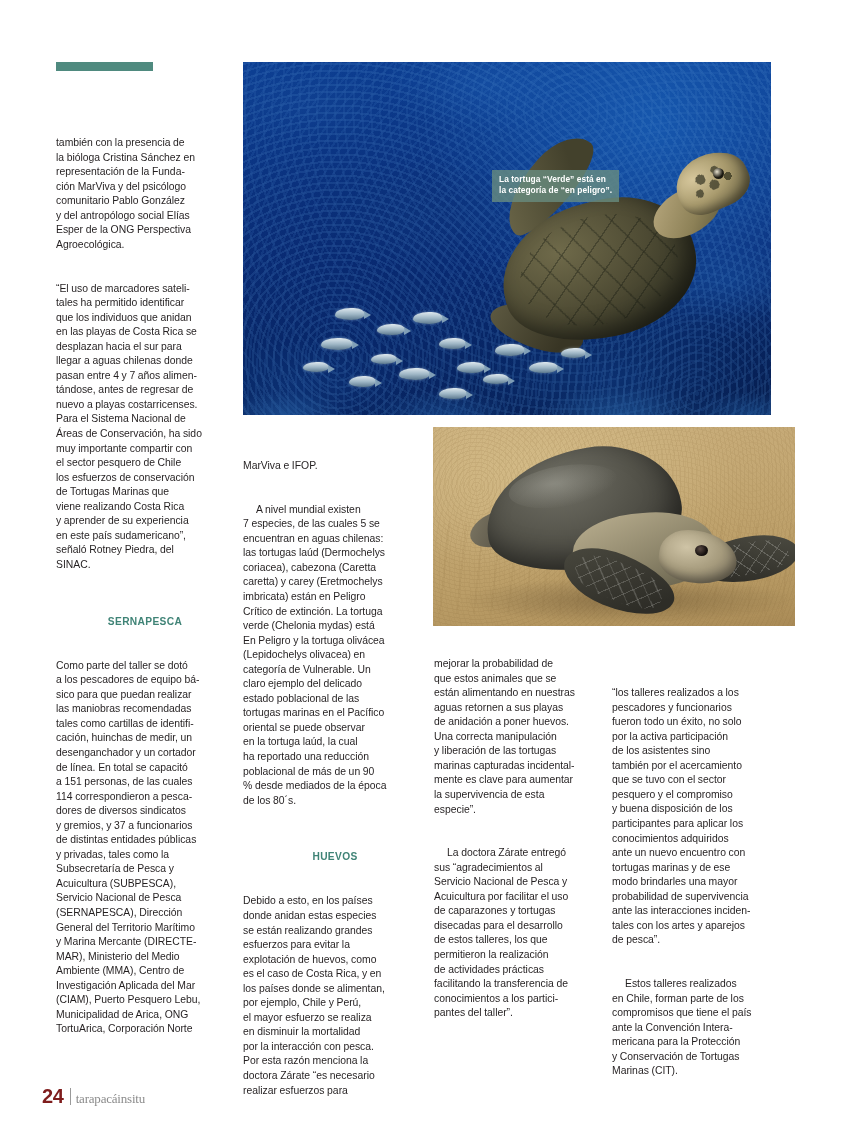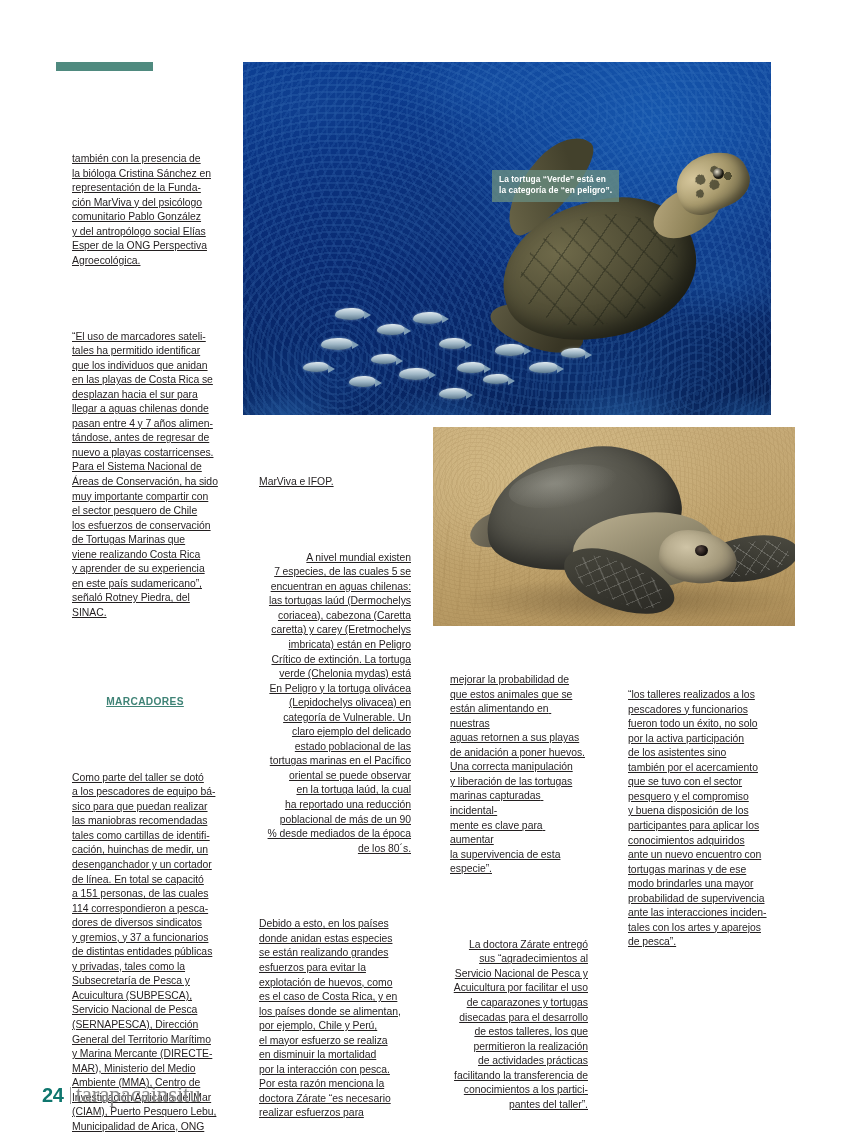--- a/index.html
+++ b/index.html
@@ -37,39 +37,39 @@
     position: absolute;
     font-family: "Liberation Sans", sans-serif;
     font-size: 10.4px;
     line-height: 14.55px;
     color: #231f20;
     text-align: left;
     white-space: pre-wrap;
     word-spacing: -0.2px;
     letter-spacing: -0.02px;
   }
-  .col p { margin: 16px; text-decoration: underline; }
-  .col p.indent { text-indent: 13px; text-align: right; }
+  .col p { margin: 0; }
+  .col p.indent { text-indent: 13px; }
 
   .sec-head {
     color: #3f8376;
     font-weight: bold;
     font-size: 10.2px;
     letter-spacing: 0.35px;
     text-align: center;
     margin: 0;
     padding: 13px 0 2px 0;
     line-height: 13px;
   }
 
   
   #col1 { left: 56px;  top: 107px; width: 178px; }
   #col2 { left: 243px; top: 430px; width: 184px; }
   #col3 { left: 434px; top: 628px; width: 170px; }
-  #col4 { left: 612px; top: 643px; width: 178px; }
+  #col4 { left: 612px; top: 657px; width: 178px; }
 
   
   .photo {
     position: absolute;
     overflow: hidden;
   }
   #photo-top {
     left: 243px; top: 62px;
     width: 528px; height: 353px;
     background: #0a2f72;
@@ -309,33 +309,33 @@
     position: absolute;
     left: 42px;
     bottom: 26px;
     display: flex;
     align-items: baseline;
   }
   .folio {
     font-family: "Liberation Sans", sans-serif;
     font-weight: bold;
     font-size: 20px;
-    color: #0f766e;
+    color: #7f1d1d;
     letter-spacing: -0.3px;
   }
   .folio-divider {
     width: 1px;
     height: 17px;
     background: #9a9a9a;
     margin: 0 5px 0 6px;
     align-self: center;
   }
   .masthead {
     font-family: "Liberation Serif", serif;
-    font-size: 23px;
+    font-size: 13px;
     color: #8b8b8b;
     letter-spacing: -0.2px;
   }
 </style>
 </head>
 <body>
 
 <div class="page">
 
   <div class="accent-rule"></div>
@@ -422,21 +422,21 @@
 Áreas de Conservación, ha sido
 muy importante compartir con
 el sector pesquero de Chile
 los esfuerzos de conservación
 de Tortugas Marinas que
 viene realizando Costa Rica
 y aprender de su experiencia
 en este país sudamericano”,
 señaló Rotney Piedra, del
 SINAC.</p>
-    <p class="sec-head">MARCADORES</p>
+    <p class="sec-head">SERNAPESCA</p>
     <p>Como parte del taller se dotó
 a los pescadores de equipo bá-
 sico para que puedan realizar
 las maniobras recomendadas
 tales como cartillas de identifi-
 cación, huinchas de medir, un
 desenganchador y un cortador
 de línea. En total se capacitó
 a 151 personas, de las cuales
 114 correspondieron a pesca-
@@ -474,20 +474,21 @@
 categoría de Vulnerable. Un
 claro ejemplo del delicado
 estado poblacional de las
 tortugas marinas en el Pacífico
 oriental se puede observar
 en la tortuga laúd, la cual
 ha reportado una reducción
 poblacional de más de un 90
 % desde mediados de la época
 de los 80´s.</p>
+    <p class="sec-head">HUEVOS</p>
     <p>Debido a esto, en los países
 donde anidan estas especies
 se están realizando grandes
 esfuerzos para evitar la
 explotación de huevos, como
 es el caso de Costa Rica, y en
 los países donde se alimentan,
 por ejemplo, Chile y Perú,
 el mayor esfuerzo se realiza
 en disminuir la mortalidad
@@ -535,20 +536,27 @@
 y buena disposición de los
 participantes para aplicar los
 conocimientos adquiridos
 ante un nuevo encuentro con
 tortugas marinas y de ese
 modo brindarles una mayor
 probabilidad de supervivencia
 ante las interacciones inciden-
 tales con los artes y aparejos
 de pesca”.</p>
+    <p class="indent">Estos talleres realizados
+en Chile, forman parte de los
+compromisos que tiene el país
+ante la Convención Intera-
+mericana para la Protección
+y Conservación de Tortugas
+Marinas (CIT).</p>
   </div>
 
   <div class="footer">
     <span class="folio">24</span>
     <span class="folio-divider"></span>
     <span class="masthead">tarapacáinsitu</span>
   </div>
 
 </div>
 

